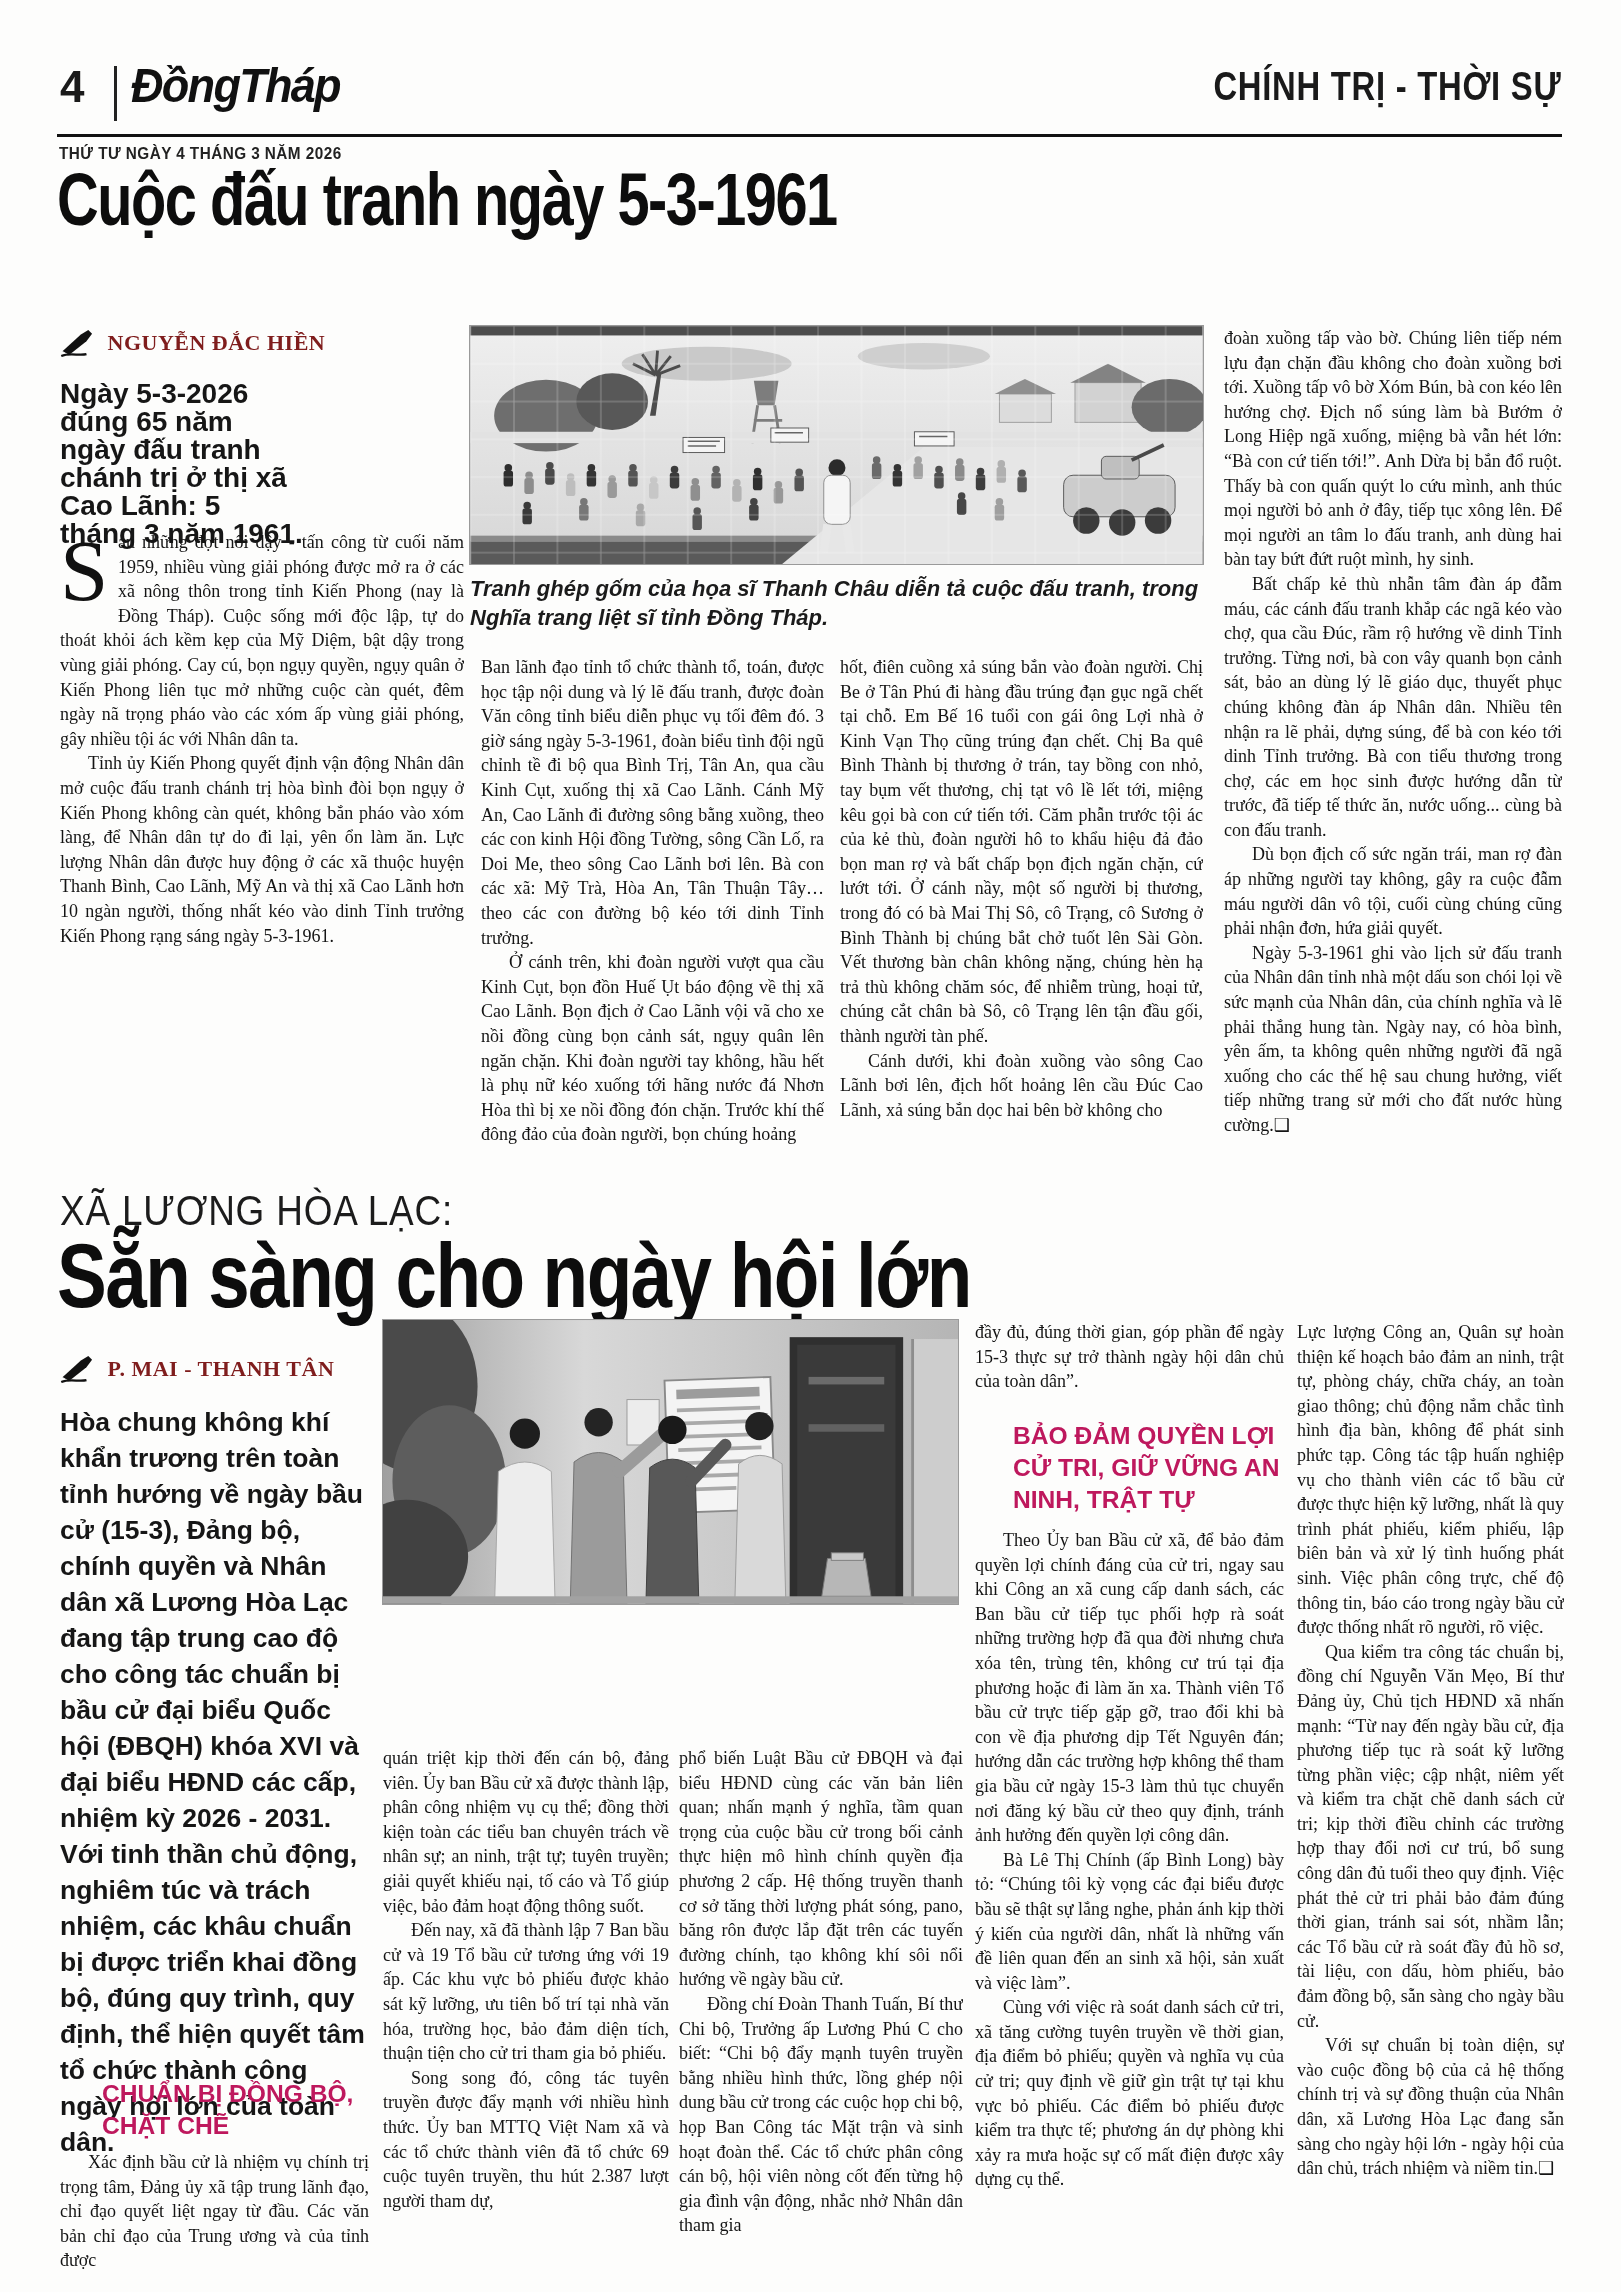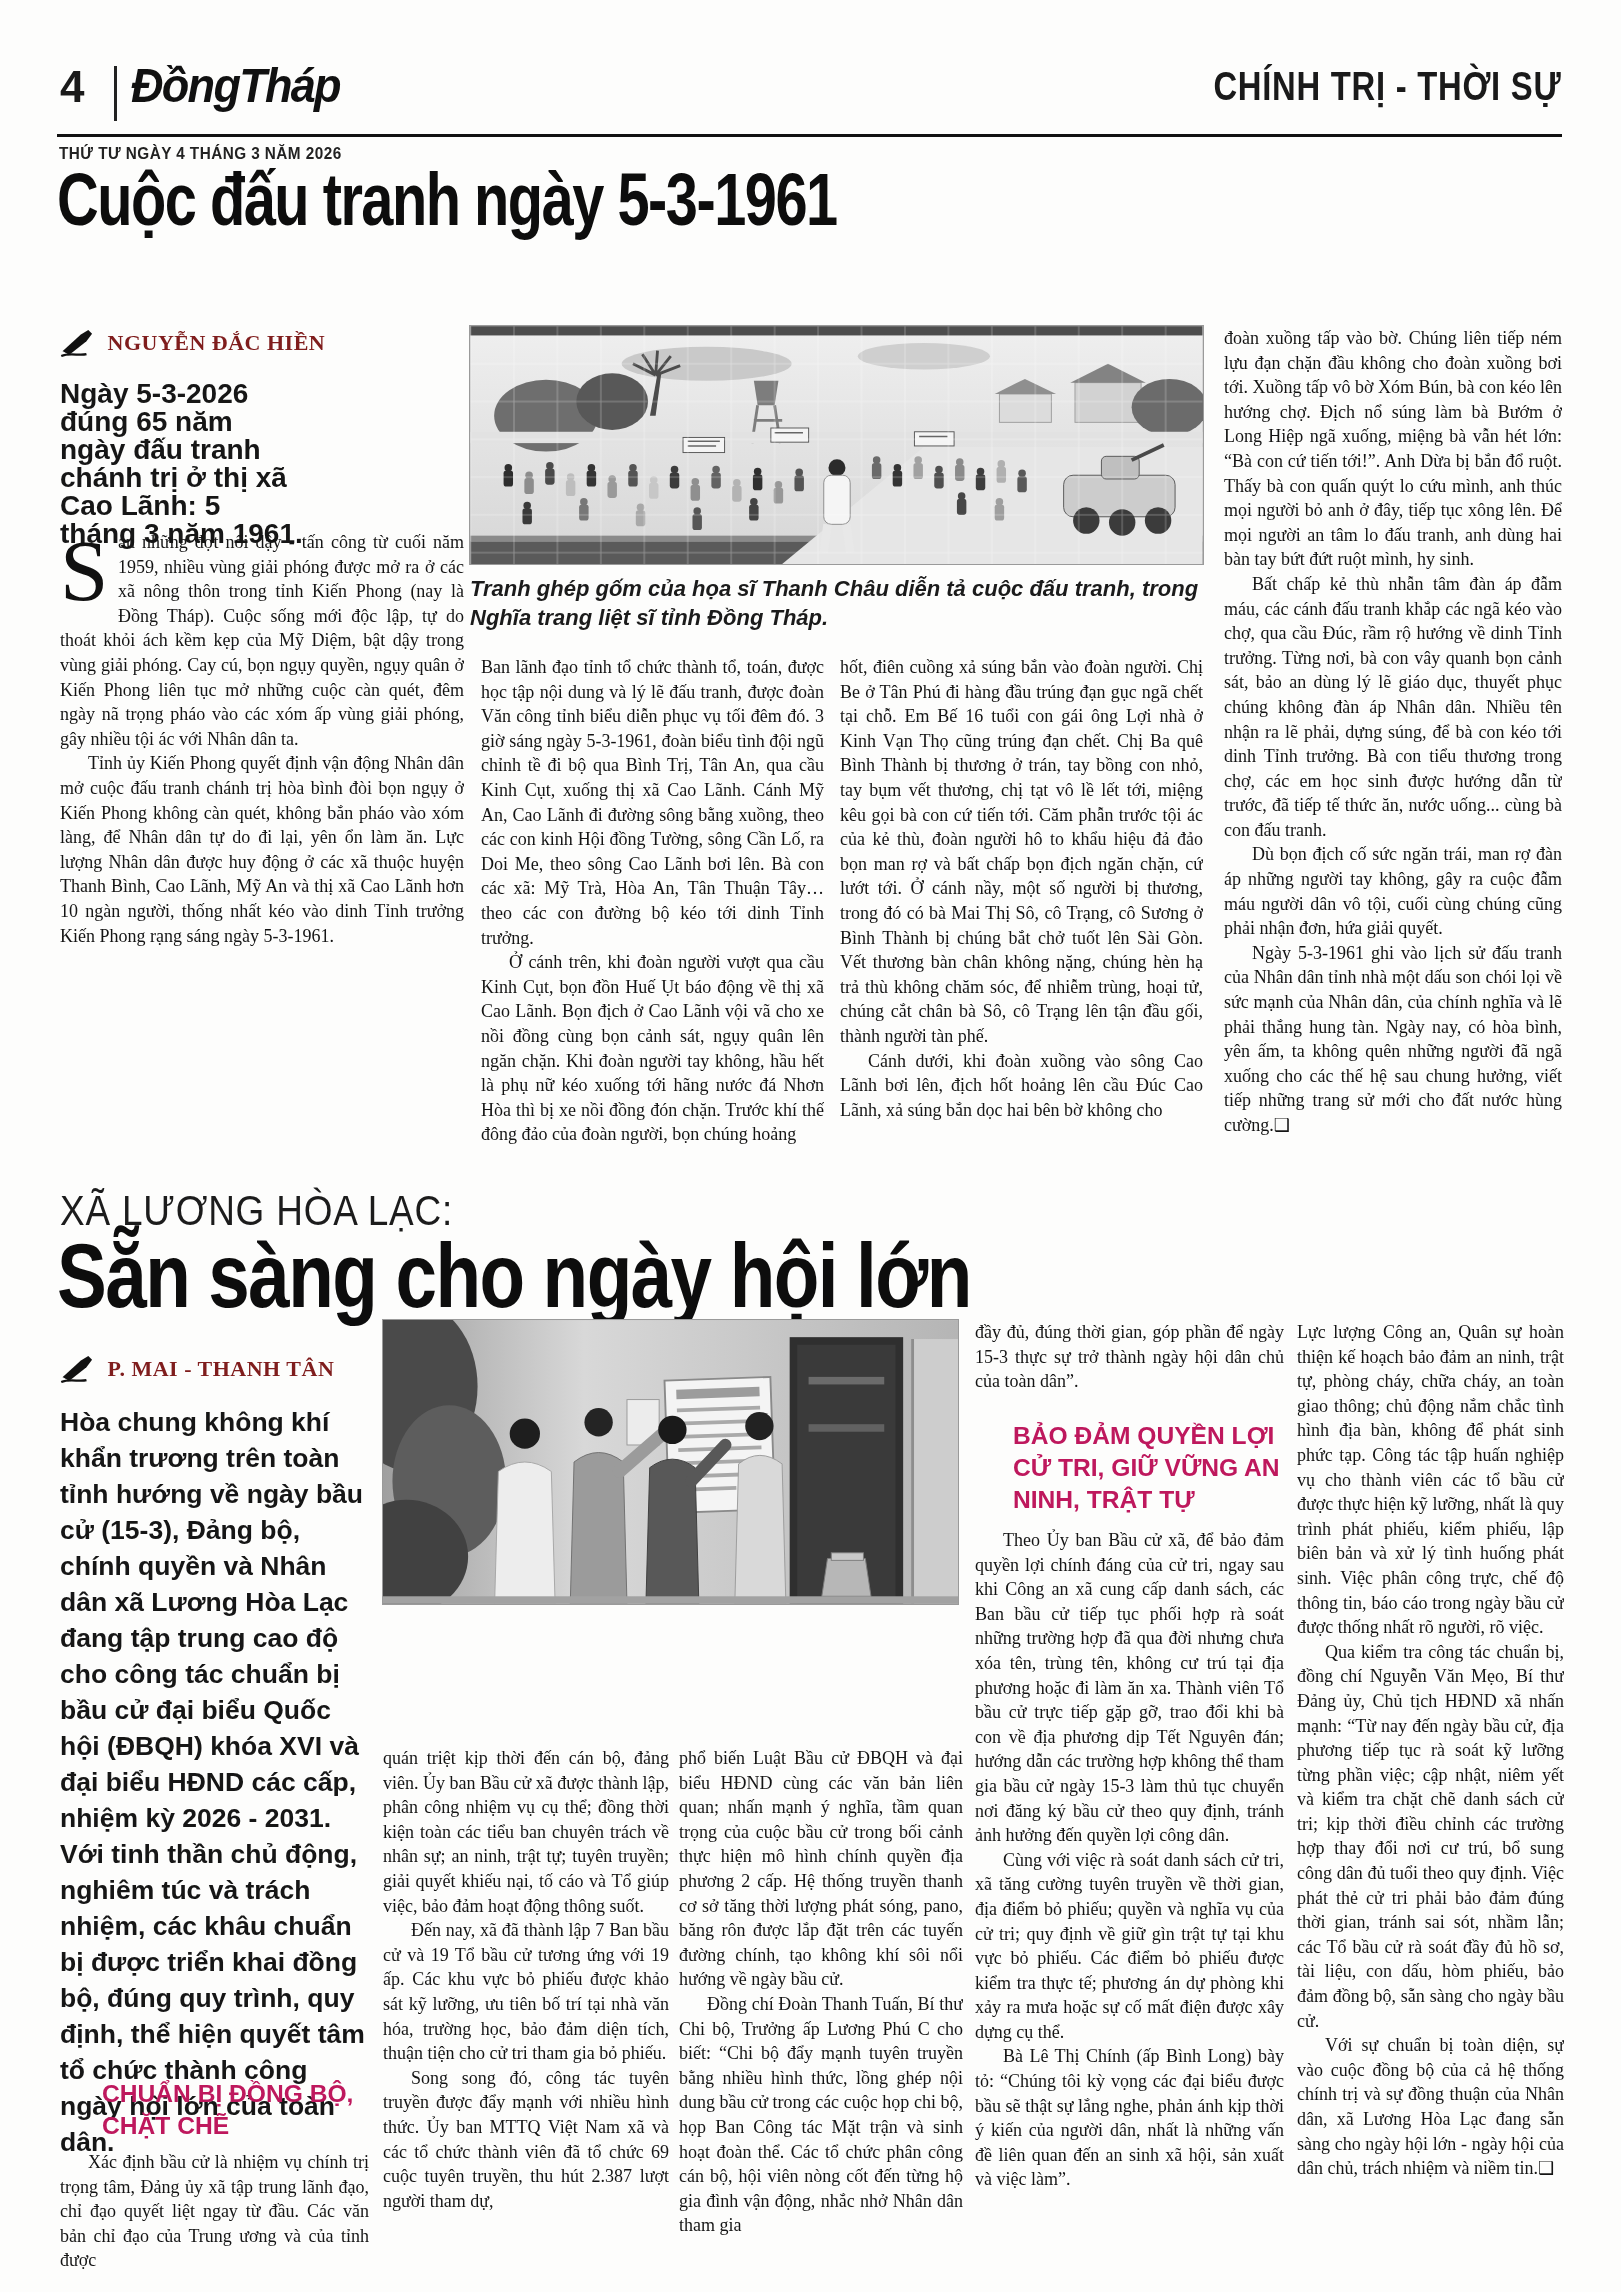--- a/index.html
+++ b/index.html
@@ -263,22 +263,22 @@
       <p>phổ biến Luật Bầu cử ĐBQH và đại biểu HĐND cùng các văn bản liên quan; nhấn mạnh ý nghĩa, tầm quan trọng của cuộc bầu cử trong bối cảnh thực hiện mô hình chính quyền địa phương 2 cấp. Hệ thống truyền thanh cơ sở tăng thời lượng phát sóng, pano, băng rôn được lắp đặt trên các tuyến đường chính, tạo không khí sôi nổi hướng về ngày bầu cử.</p>
       <p>Đồng chí Đoàn Thanh Tuấn, Bí thư Chi bộ, Trưởng ấp Lương Phú C cho biết: “Chi bộ đẩy mạnh tuyên truyền bằng nhiều hình thức, lồng ghép nội dung bầu cử trong các cuộc họp chi bộ, họp Ban Công tác Mặt trận và sinh hoạt đoàn thể. Các tổ chức phân công cán bộ, hội viên nòng cốt đến từng hộ gia đình vận động, nhắc nhở Nhân dân tham gia</p>
     </div>
 
   <div class="abs bodycol" style="left:975px;top:1320px;width:309px;height:78px;">
       <p>đầy đủ, đúng thời gian, góp phần để ngày 15-3 thực sự trở thành ngày hội dân chủ của toàn dân”.</p>
     </div>
   <div class="abs subhead" style="left:1013px;top:1420px;width:274px;">BẢO ĐẢM QUYỀN LỢI CỬ TRI, GIỮ VỮNG AN NINH, TRẬT TỰ</div>
   <div class="abs bodycol indent-first" style="left:975px;top:1528px;width:309px;height:762px;">
       <p>Theo Ủy ban Bầu cử xã, để bảo đảm quyền lợi chính đáng của cử tri, ngay sau khi Công an xã cung cấp danh sách, các Ban bầu cử tiếp tục phối hợp rà soát những trường hợp đã qua đời nhưng chưa xóa tên, trùng tên, không cư trú tại địa phương hoặc đi làm ăn xa. Thành viên Tổ bầu cử trực tiếp gặp gỡ, trao đổi khi bà con về địa phương dịp Tết Nguyên đán; hướng dẫn các trường hợp không thể tham gia bầu cử ngày 15-3 làm thủ tục chuyển nơi đăng ký bầu cử theo quy định, tránh ảnh hưởng đến quyền lợi công dân.</p>
+      <p>Bà Lê Thị Chính (ấp Bình Long) bày tỏ: “Chúng tôi kỳ vọng các đại biểu được bầu sẽ thật sự lắng nghe, phản ánh kịp thời ý kiến của người dân, nhất là những vấn đề liên quan đến an sinh xã hội, sản xuất và việc làm”.</p>
       <p>Cùng với việc rà soát danh sách cử tri, xã tăng cường tuyên truyền về thời gian, địa điểm bỏ phiếu; quyền và nghĩa vụ của cử tri; quy định về giữ gìn trật tự tại khu vực bỏ phiếu. Các điểm bỏ phiếu được kiểm tra thực tế; phương án dự phòng khi xảy ra mưa hoặc sự cố mất điện được xây dựng cụ thể.</p>
-      <p>Bà Lê Thị Chính (ấp Bình Long) bày tỏ: “Chúng tôi kỳ vọng các đại biểu được bầu sẽ thật sự lắng nghe, phản ánh kịp thời ý kiến của người dân, nhất là những vấn đề liên quan đến an sinh xã hội, sản xuất và việc làm”.</p>
     </div>
 
   <div class="abs bodycol" style="left:1297px;top:1320px;width:267px;height:970px;">
       <p>Lực lượng Công an, Quân sự hoàn thiện kế hoạch bảo đảm an ninh, trật tự, phòng cháy, chữa cháy, an toàn giao thông; chủ động nắm chắc tình hình địa bàn, không để phát sinh phức tạp. Công tác tập huấn nghiệp vụ cho thành viên các tổ bầu cử được thực hiện kỹ lưỡng, nhất là quy trình phát phiếu, kiểm phiếu, lập biên bản và xử lý tình huống phát sinh. Việc phân công trực, chế độ thông tin, báo cáo trong ngày bầu cử được thống nhất rõ người, rõ việc.</p>
       <p>Qua kiểm tra công tác chuẩn bị, đồng chí Nguyễn Văn Mẹo, Bí thư Đảng ủy, Chủ tịch HĐND xã nhấn mạnh: “Từ nay đến ngày bầu cử, địa phương tiếp tục rà soát kỹ lưỡng từng phần việc; cập nhật, niêm yết và kiểm tra chặt chẽ danh sách cử tri; kịp thời điều chỉnh các trường hợp thay đổi nơi cư trú, bổ sung công dân đủ tuổi theo quy định. Việc phát thẻ cử tri phải bảo đảm đúng thời gian, tránh sai sót, nhầm lẫn; các Tổ bầu cử rà soát đầy đủ hồ sơ, tài liệu, con dấu, hòm phiếu, bảo đảm đồng bộ, sẵn sàng cho ngày bầu cử.</p>
       <p>Với sự chuẩn bị toàn diện, sự vào cuộc đồng bộ của cả hệ thống chính trị và sự đồng thuận của Nhân dân, xã Lương Hòa Lạc đang sẵn sàng cho ngày hội lớn - ngày hội của dân chủ, trách nhiệm và niềm tin.❑</p>
     </div>
 
 </div>
 

